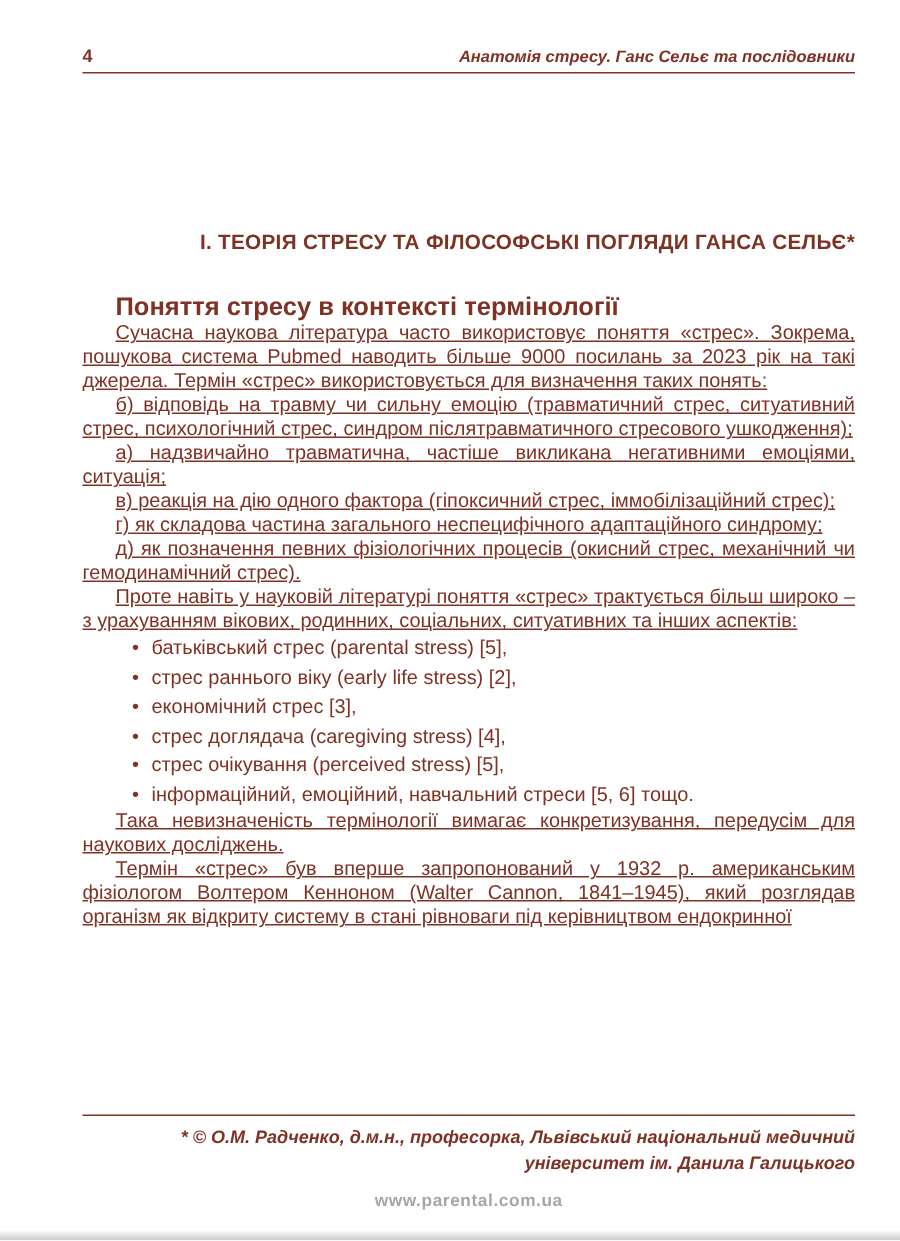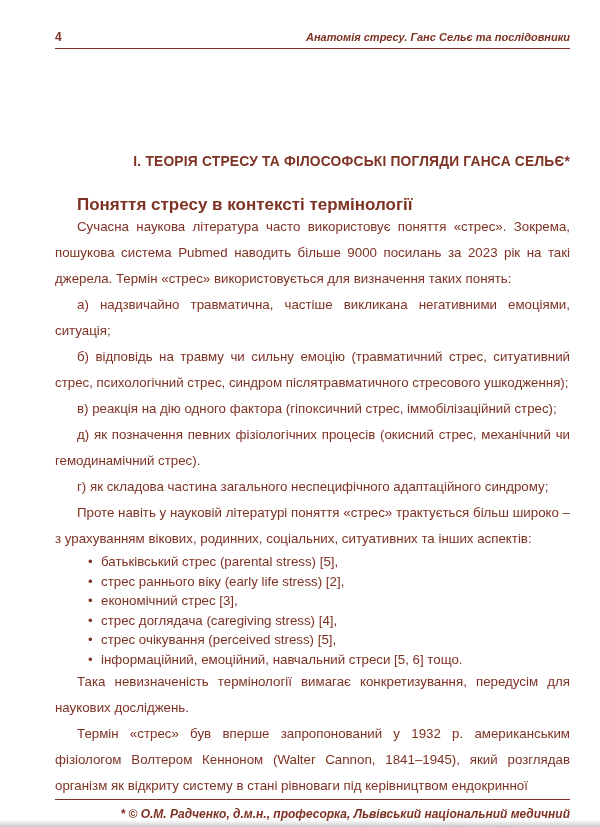--- a/index.html
+++ b/index.html
@@ -50,23 +50,24 @@
   .section-subtitle {
     margin-top: 24px;
     font-size: 17px;
     font-weight: bold;
     text-indent: 22px;
     line-height: 19.5px;
   }
 
   .para {
     font-size: 13.3px;
-    line-height: 26px;
+    line-height: 16px;
     text-align: justify;
     text-indent: 22px;
+    text-decoration: underline;
   }
 
   .bullet-list {
     list-style: none;
     padding-left: 33px;
     font-size: 13.3px;
     line-height: 19.5px;
   }
   .bullet-list li::before {
     content: "•";
@@ -115,25 +116,25 @@
     <span class="page-num">4</span>
     <span class="running-title">Анатомія стресу. Ганс Сельє та послідовники</span>
   </header>
   <div class="head-rule"></div>
 
   <main>
     <h1 class="chapter-title">І. ТЕОРІЯ СТРЕСУ ТА ФІЛОСОФСЬКІ ПОГЛЯДИ ГАНСА СЕЛЬЄ*</h1>
     <h2 class="section-subtitle">Поняття стресу в контексті термінології</h2>
 
     <p class="para">Сучасна наукова література часто використовує поняття «стрес». Зокрема, пошукова система Pubmed наводить більше 9000 посилань за 2023 рік на такі джерела. Термін «стрес» використовується для визначення таких понять:</p>
+    <p class="para">б) відповідь на травму чи сильну емоцію (травматичний стрес, ситуативний стрес, психологічний стрес, синдром післятравматичного стресового ушкодження);</p>
     <p class="para">а) надзвичайно травматична, частіше викликана негативними емоціями, ситуація;</p>
-    <p class="para">б) відповідь на травму чи сильну емоцію (травматичний стрес, ситуативний стрес, психологічний стрес, синдром післятравматичного стресового ушкодження);</p>
     <p class="para">в) реакція на дію одного фактора (гіпоксичний стрес, іммобілізаційний стрес);</p>
+    <p class="para">г) як складова частина загального неспецифічного адаптаційного синдрому;</p>
     <p class="para">д) як позначення певних фізіологічних процесів (окисний стрес, механічний чи гемодинамічний стрес).</p>
-    <p class="para">г) як складова частина загального неспецифічного адаптаційного синдрому;</p>
     <p class="para">Проте навіть у науковій літературі поняття «стрес» трактується більш широко – з урахуванням вікових, родинних, соціальних, ситуативних та інших аспектів:</p>
 
     <ul class="bullet-list">
       <li>батьківський стрес (parental stress) [5],</li>
       <li>стрес раннього віку (early life stress) [2],</li>
       <li>економічний стрес [3],</li>
       <li>стрес доглядача (caregiving stress) [4],</li>
       <li>стрес очікування (perceived stress) [5],</li>
       <li>інформаційний, емоційний, навчальний стреси [5, 6] тощо.</li>
     </ul>

